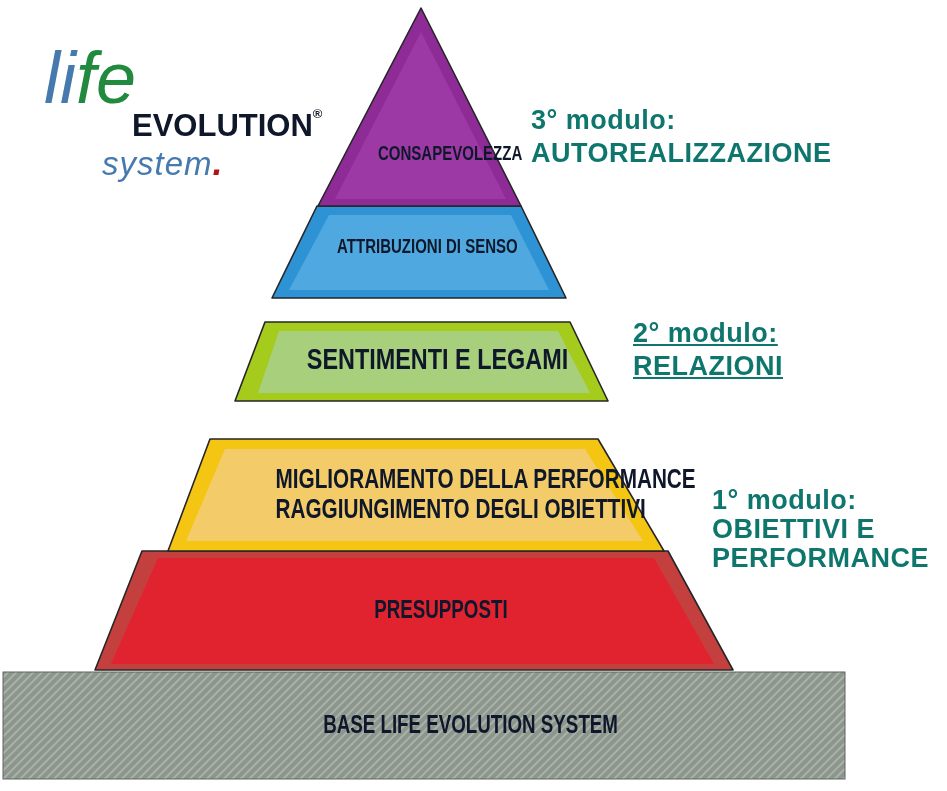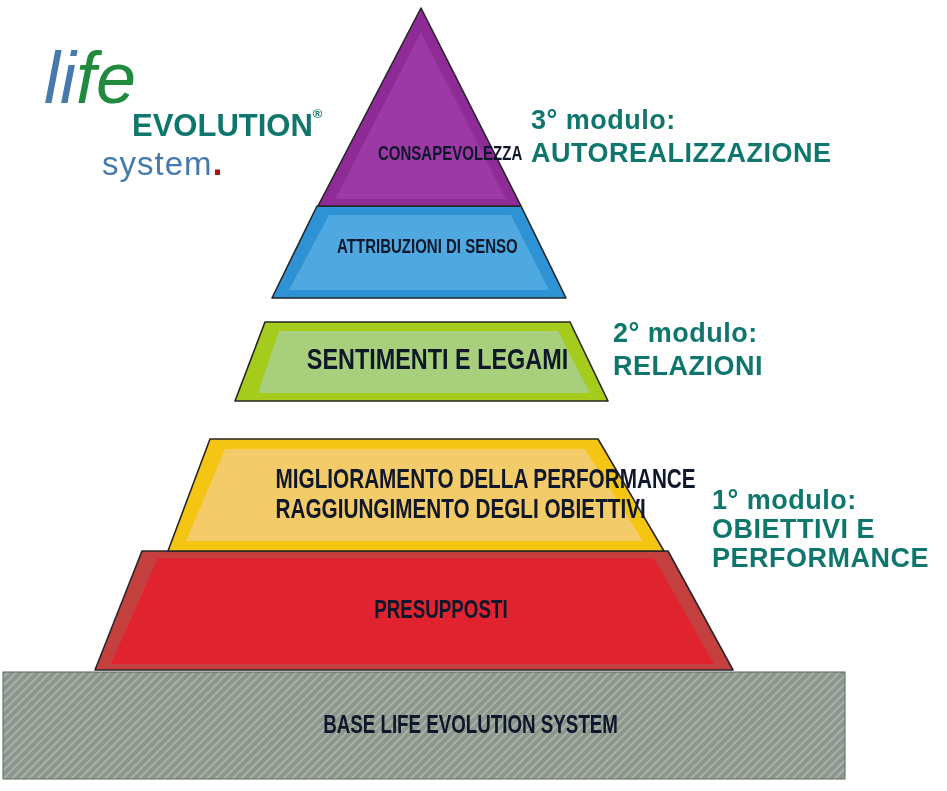--- a/index.html
+++ b/index.html
@@ -32,21 +32,21 @@
   .logo .life{
     position:absolute;left:4px;top:-6px;
     font-family:Liberation Sans, sans-serif;font-style:italic;font-size:72px;line-height:1;
   }
   .logo .evo{
     position:absolute;left:92px;top:58px;
     font-size:31px;font-weight:bold;letter-spacing:0;white-space:nowrap;
   }
   .logo .evo sup{font-size:13px;font-weight:bold;vertical-align:18px;}
   .logo .system{
-    position:absolute;left:62px;top:94px;font-size:33px;letter-spacing:1px;white-space:nowrap;
+    position:absolute;left:62px;top:94px;font-size:33px;letter-spacing:1px;white-space:nowrap;font-style:italic;
   }
   .logo .system .dot{font-weight:bold;font-size:36px;}
 </style>
 </head>
 <body>
 
 <div class="stage" style="color: rgb(26, 26, 26);">
 
   <svg width="947" height="791" viewBox="0 0 947 791">
     <defs>
@@ -69,21 +69,21 @@
 
     <polygon class="shape" points="317,206 521,206 566,298 272,298" fill="#2E93D5"></polygon>
     <polygon class="inner-shape" points="329,215 511,215 549,290 289,290" fill="#4FA8DF"></polygon>
 
     <polygon class="shape" points="421,8 318,206 521,206" fill="#8E2B97"></polygon>
     <polygon class="inner-shape" points="421,32 335,199 506,199" fill="#9D39A5"></polygon>
   </svg>
 
   <div class="logo">
     <span class="life"><span style="color: rgb(70, 121, 174);">li</span><span style="color: rgb(33, 138, 62);">fe</span></span>
-    <span class="evo" style="color: #0f766e;"><span>EVOLUTION</span><sup>®</sup></span>
+    <span class="evo" style="color: #0f172a;"><span>EVOLUTION</span><sup>®</sup></span>
     <div class="system"><span style="color: rgb(70, 121, 174);">system</span><span class="dot" style="color: rgb(176, 18, 24);">.</span></div>
   </div>
 
   <div class="band-label" style="left:296px;top:141px;width:250px;font-size:20px;">
     <span class="cond">CONSAPEVOLEZZA</span>
   </div>
 
   <div class="band-label" style="left:288px;top:234px;width:260px;font-size:20px;">
     <span class="cond">ATTRIBUZIONI DI SENSO</span>
   </div>
@@ -103,21 +103,21 @@
 
   <div class="band-label" style="left:274px;top:709px;width:300px;font-size:25px;">
     <span class="cond">BASE LIFE EVOLUTION SYSTEM</span>
   </div>
 
   <div class="module" style="left:531px;top:104px;">
     <div>3° modulo:</div>
     <div>AUTOREALIZZAZIONE</div>
   </div>
 
-  <div class="module" style="left:613px;top:317px;">
+  <div class="module" style="left:633px;top:317px;text-decoration:underline;">
     <div>2° modulo:</div>
     <div>RELAZIONI</div>
   </div>
 
   <div class="module" style="left:712px;top:486px;line-height:29px;">
     <div>1° modulo:</div>
     <div>OBIETTIVI E</div>
     <div>PERFORMANCE</div>
   </div>
 

